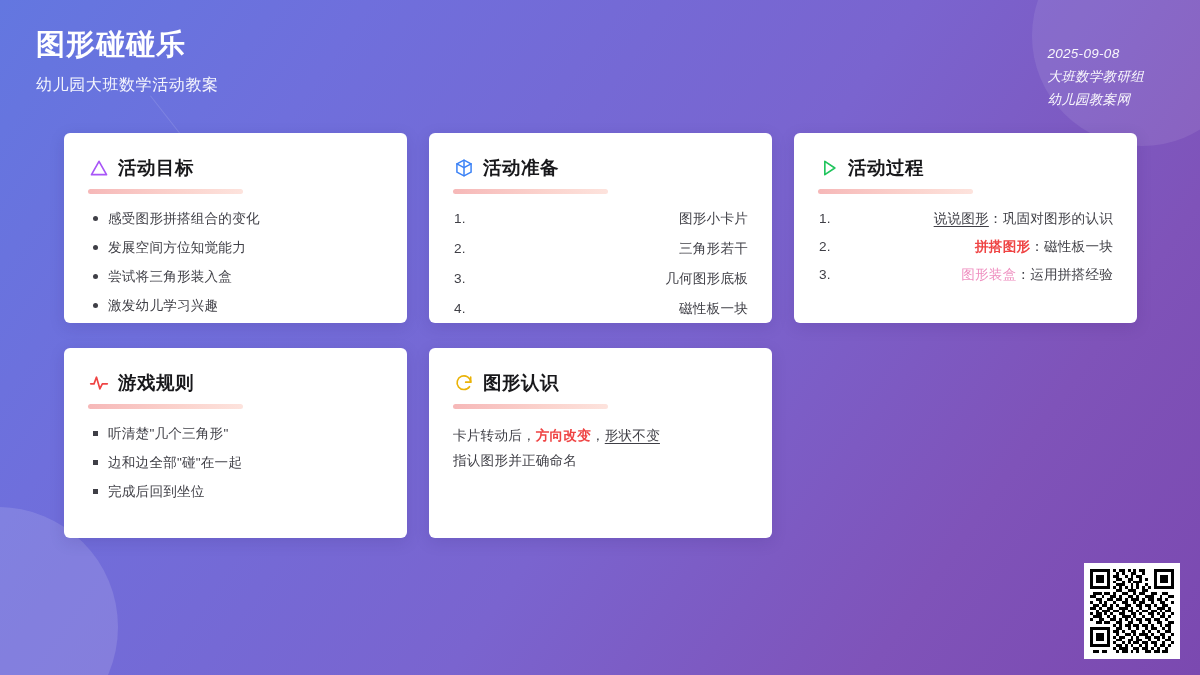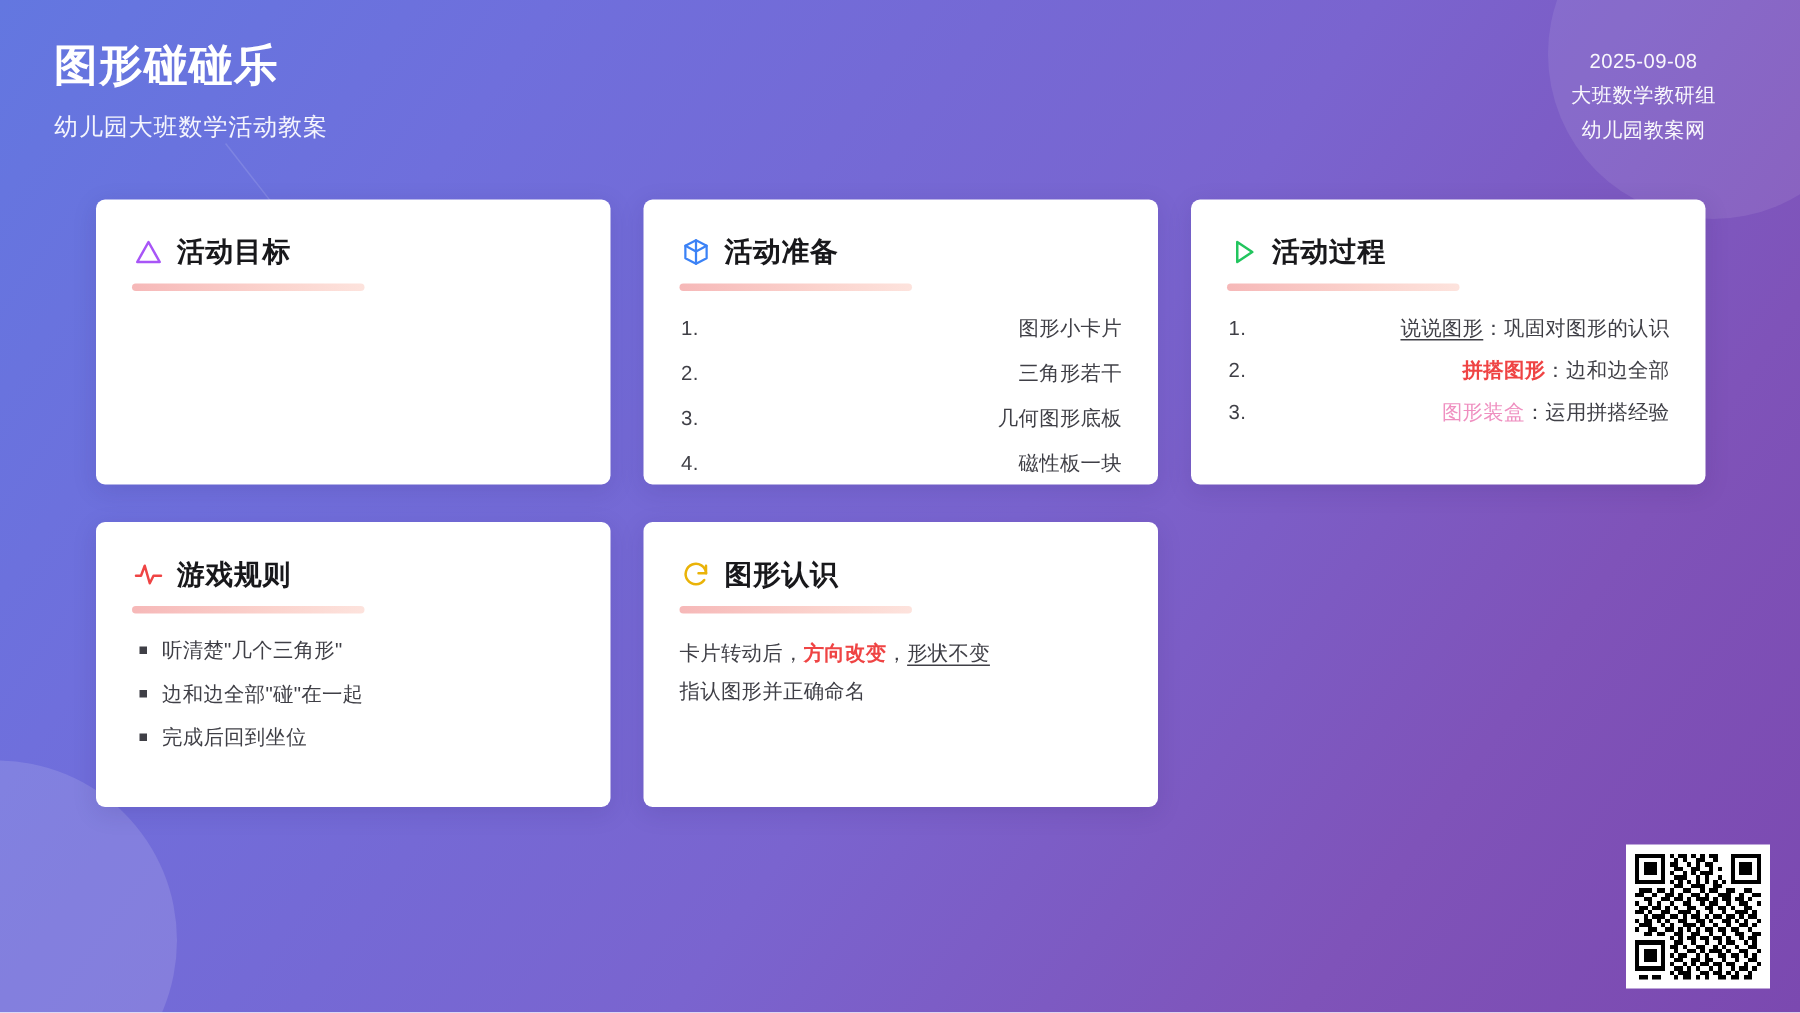--- a/index.html
+++ b/index.html
@@ -51,26 +51,27 @@
     letter-spacing: 1px;
     line-height: 1.25;
   }
   .hsub {
     color: rgba(255,255,255,0.93);
     font-size: 16px;
     margin-top: 13px;
     letter-spacing: 0.6px;
   }
   .hmeta {
-    text-align: center;
+    text-align: left;
     color: rgba(255,255,255,0.95);
     font-size: 13.5px;
     line-height: 1.72;
-    margin-top: 3px;
+    margin-top: 16px;
     letter-spacing: 0.3px;
+    font-style: italic;
   }
 
   
   .grid {
     position: absolute;
     left: 64px; top: 133px;
     width: 1072px;
     display: grid;
     grid-template-columns: repeat(3, 343px);
     grid-template-rows: 190px 190px;
@@ -191,20 +192,28 @@
     <div class="card">
       <div class="card-head">
         <span class="card-icon">
           <svg viewBox="0 0 24 24" width="20" height="20" fill="none" stroke="#a855f7" stroke-width="2" stroke-linecap="round" stroke-linejoin="round">
               <path d="M12 4 L21 20 L3 20 Z"></path>
             </svg>
         </span>
         <span class="card-title">活动目标</span>
       </div>
       <div class="rule"></div>
+      <div class="card-body">
+        <ul class="bullets">
+          <li>感受图形拼搭组合的变化</li>
+          <li>发展空间方位知觉能力</li>
+          <li>尝试将三角形装入盒</li>
+          <li>激发幼儿学习兴趣</li>
+        </ul>
+      </div>
     </div>
 
     <div class="card">
       <div class="card-head">
         <span class="card-icon">
           <svg viewBox="0 0 24 24" width="20" height="20" fill="none" stroke="#3b82f6" stroke-width="1.8" stroke-linecap="round" stroke-linejoin="round">
               <path d="M12 2.6 L20.5 7 V17 L12 21.4 L3.5 17 V7 Z"></path>
               <path d="M12 2.6 V21.4"></path>
               <path d="M3.5 7 L12 11.6 L20.5 7"></path>
             </svg>
@@ -228,21 +237,21 @@
           <svg viewBox="0 0 24 24" width="20" height="20" fill="none" stroke="#22c55e" stroke-width="2" stroke-linecap="round" stroke-linejoin="round">
               <path d="M7 4 L19 12 L7 20 Z"></path>
             </svg>
         </span>
         <span class="card-title">活动过程</span>
       </div>
       <div class="rule"></div>
       <div class="card-body">
         <ol class="ordered tight">
           <li><span class="em-underline">说说图形</span><span>：巩固对图形的认识</span></li>
-          <li><span class="em-bold">拼搭图形</span><span>：边和边全部</span></li>
+          <li><span class="em-bold">拼搭图形</span><span>：磁性板一块</span></li>
           <li><span class="em-pink">图形装盒</span><span>：运用拼搭经验</span></li>
         </ol>
       </div>
     </div>
 
     <div class="card">
       <div class="card-head">
         <span class="card-icon">
           <svg viewBox="0 0 24 24" width="20" height="20" fill="none" stroke="#ef4444" stroke-width="2" stroke-linecap="round" stroke-linejoin="round">
               <path d="M2 13 h4 l3 -8 l4 14 l3 -6 h6"></path>

